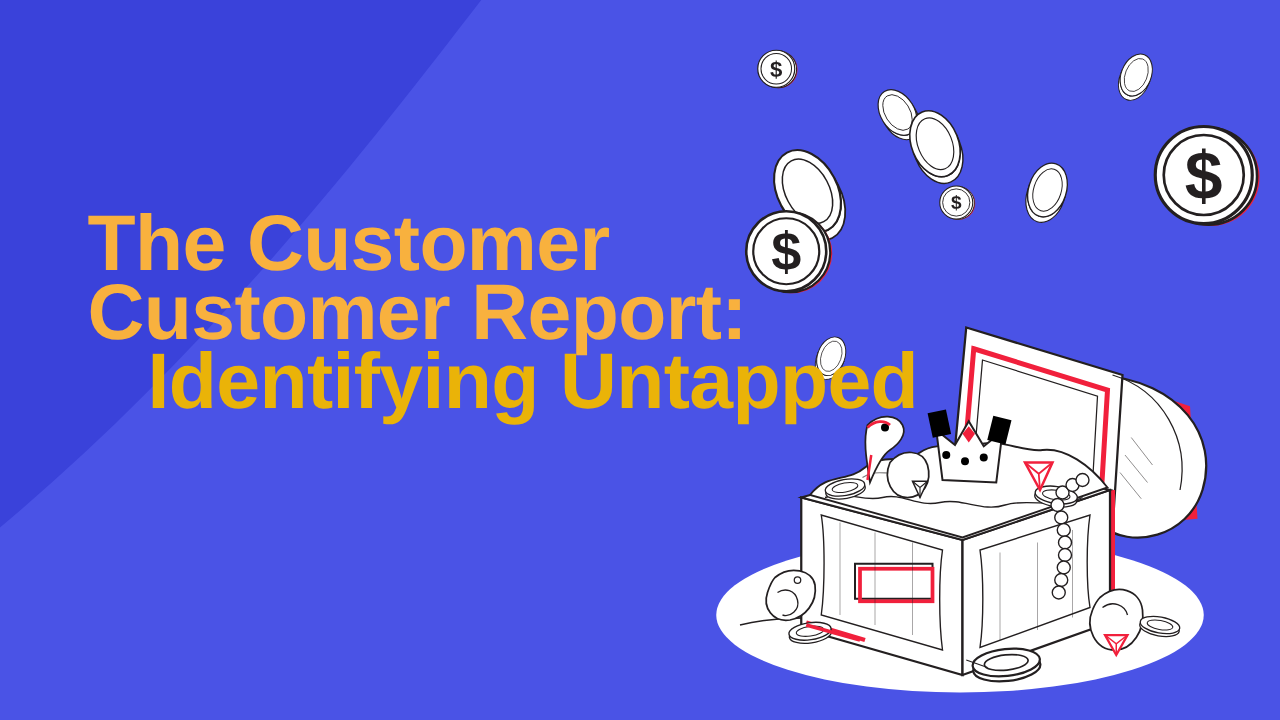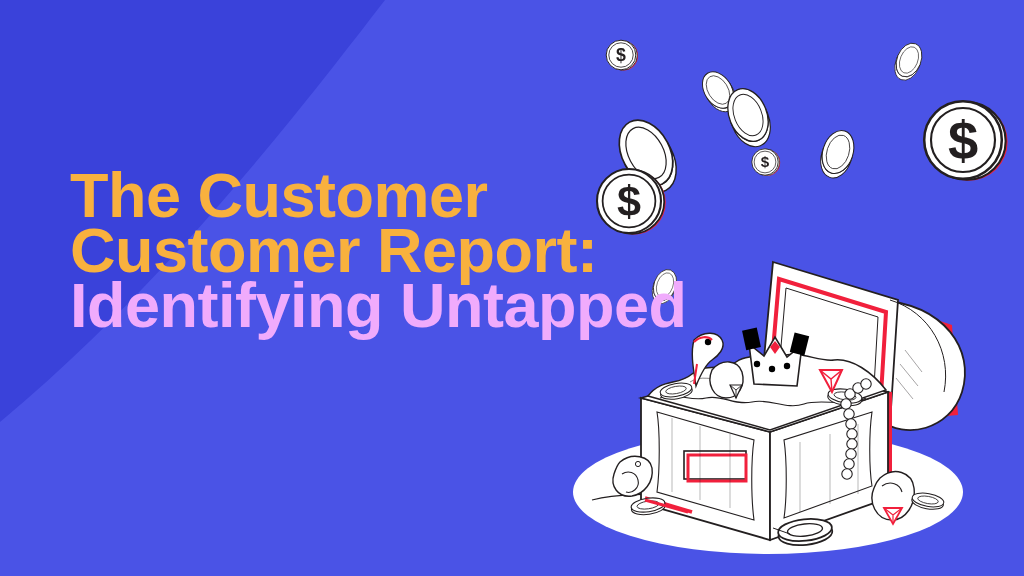--- a/index.html
+++ b/index.html
@@ -27,21 +27,21 @@
     z-index:5;
   }
   .title-line {
     font-size:63px;
     line-height:55px;
     font-weight:700;
     letter-spacing:-0.5px;
     white-space:nowrap;
   }
   .accent { color:#F8B13E; }
-  .plain  { color:#f0abfc; }
+  .plain  { color:#eab308;margin-left:48px; }
 </style>
 </head>
 <body>
 
 <div id="banner">
 
   <svg id="bg-svg" viewBox="0 0 1024 576">
     <rect x="0" y="0" width="1024" height="576" fill="#3A42DA"></rect>
 
     <path d="M 385 0 C 300 110, 170 280, 0 422 L 0 576 L 1024 576 L 1024 0 Z" fill="#4A53E6"></path>

